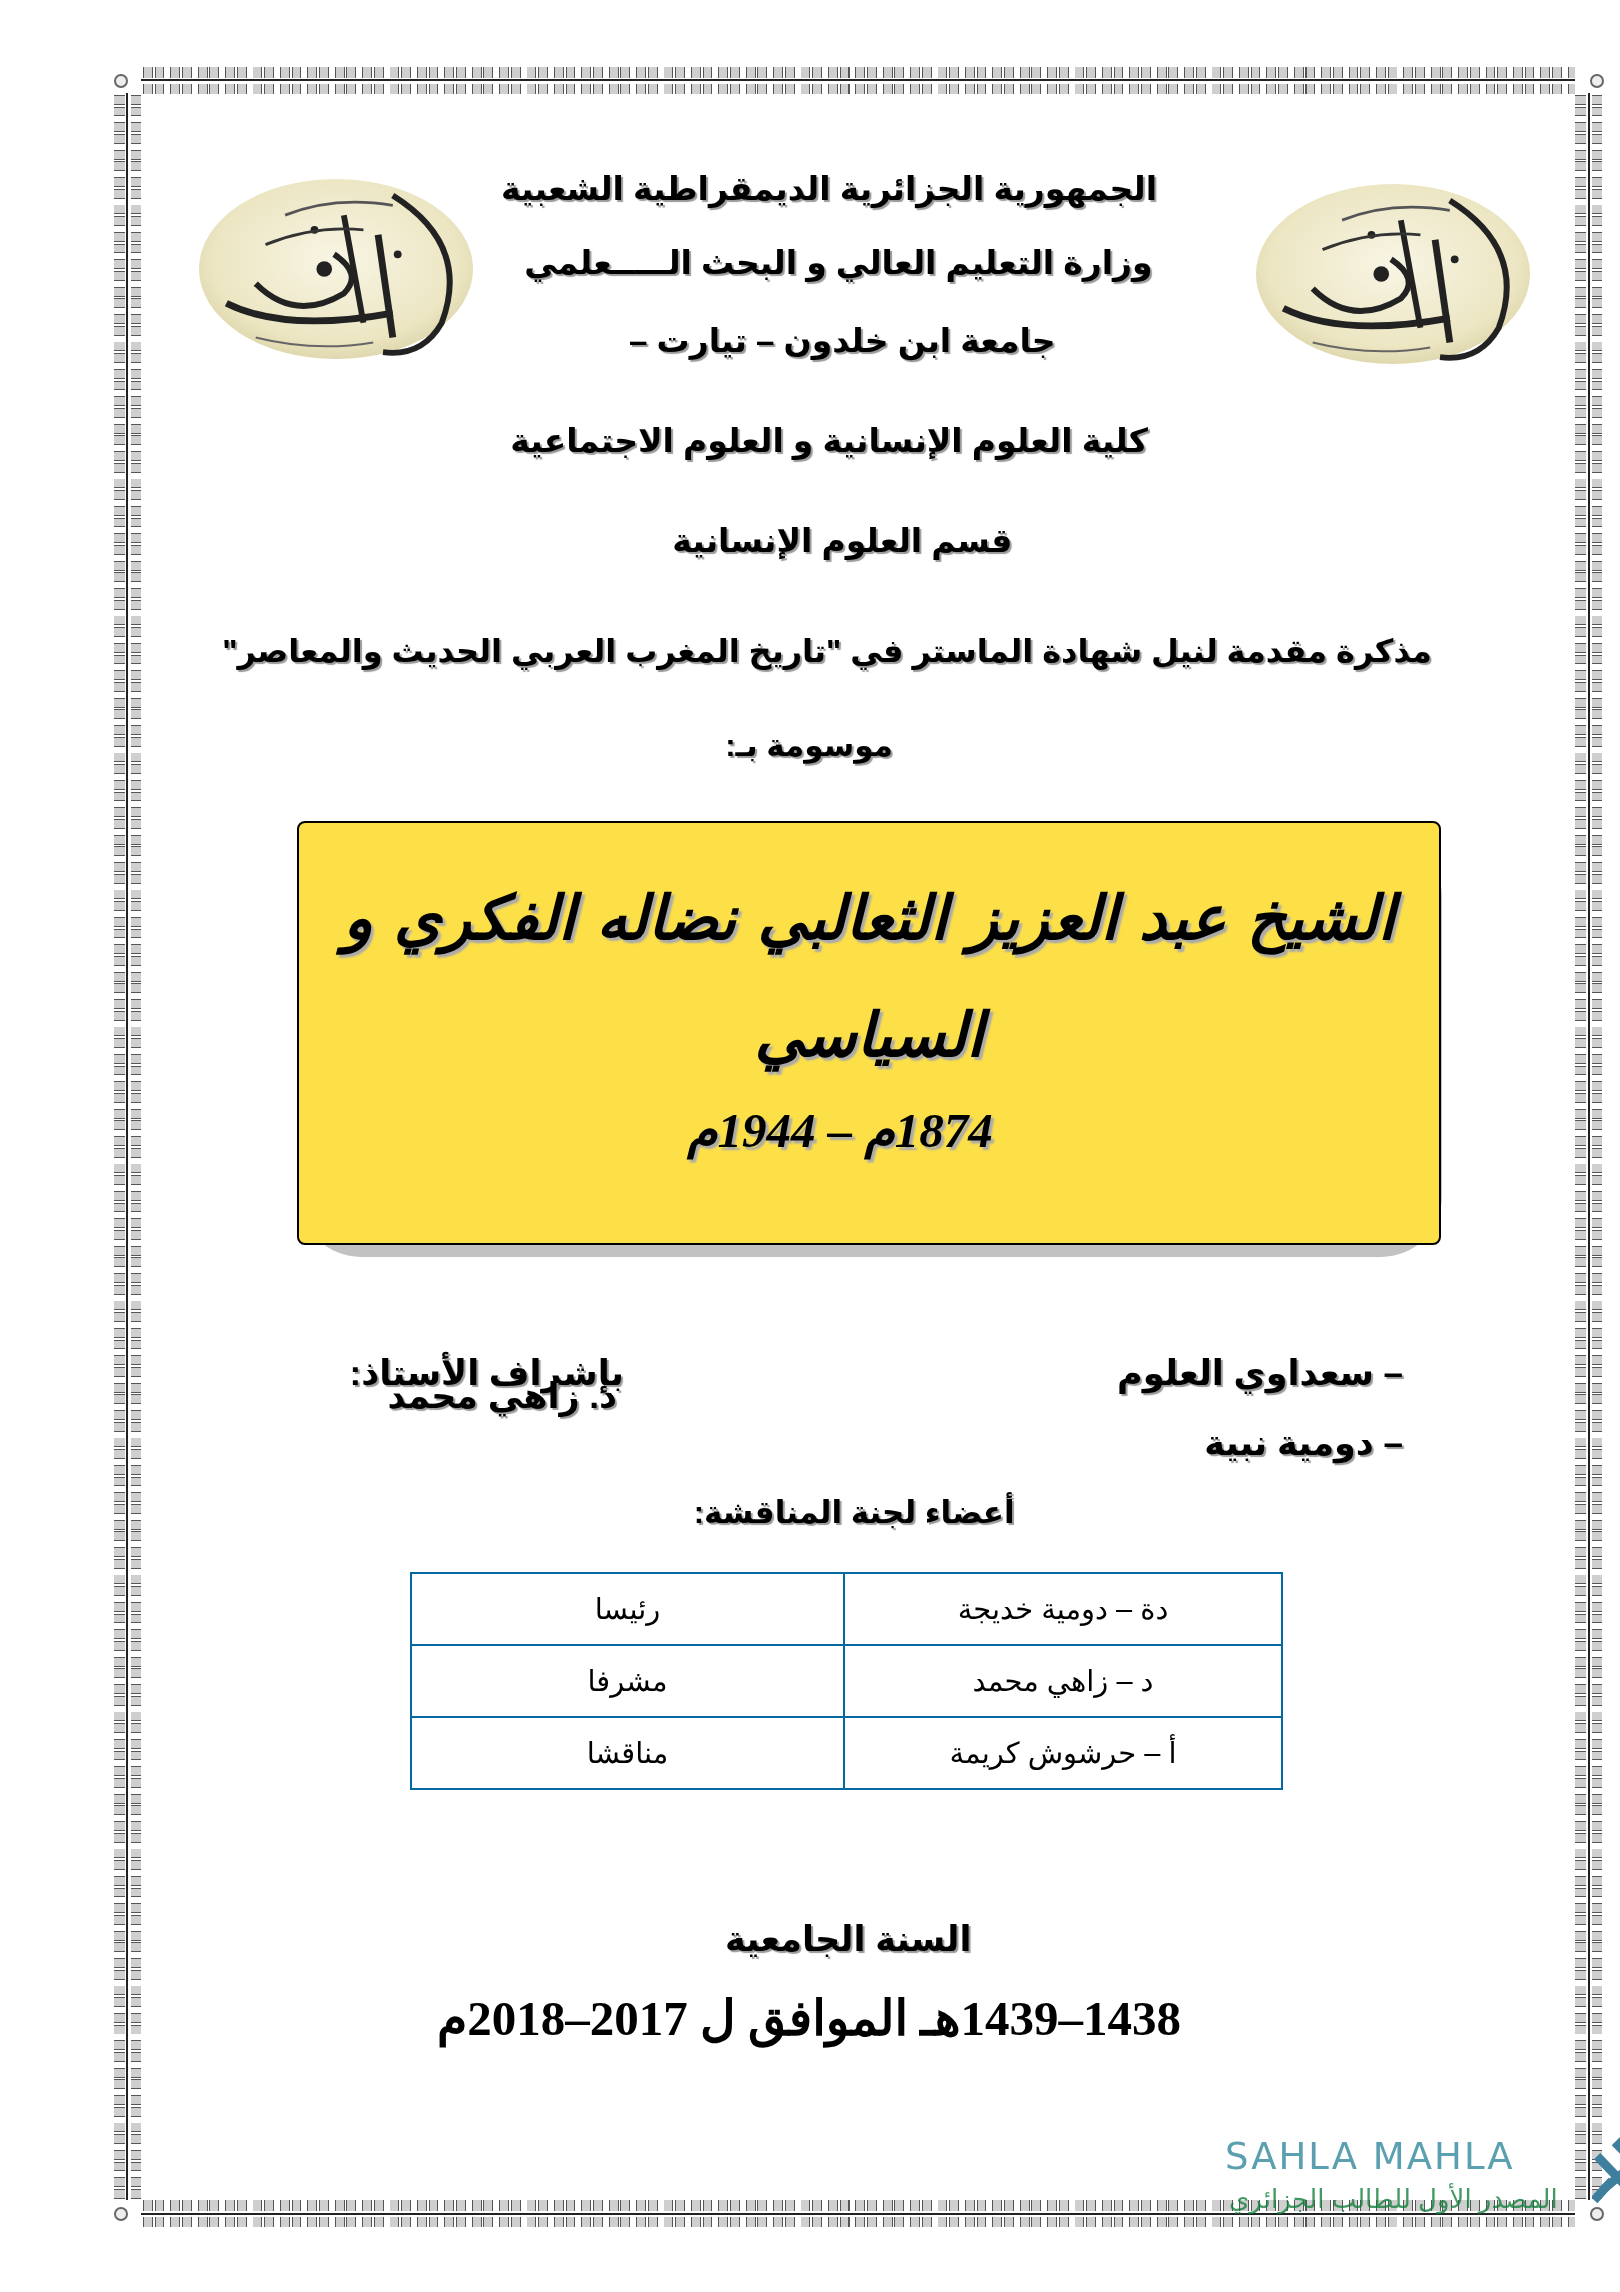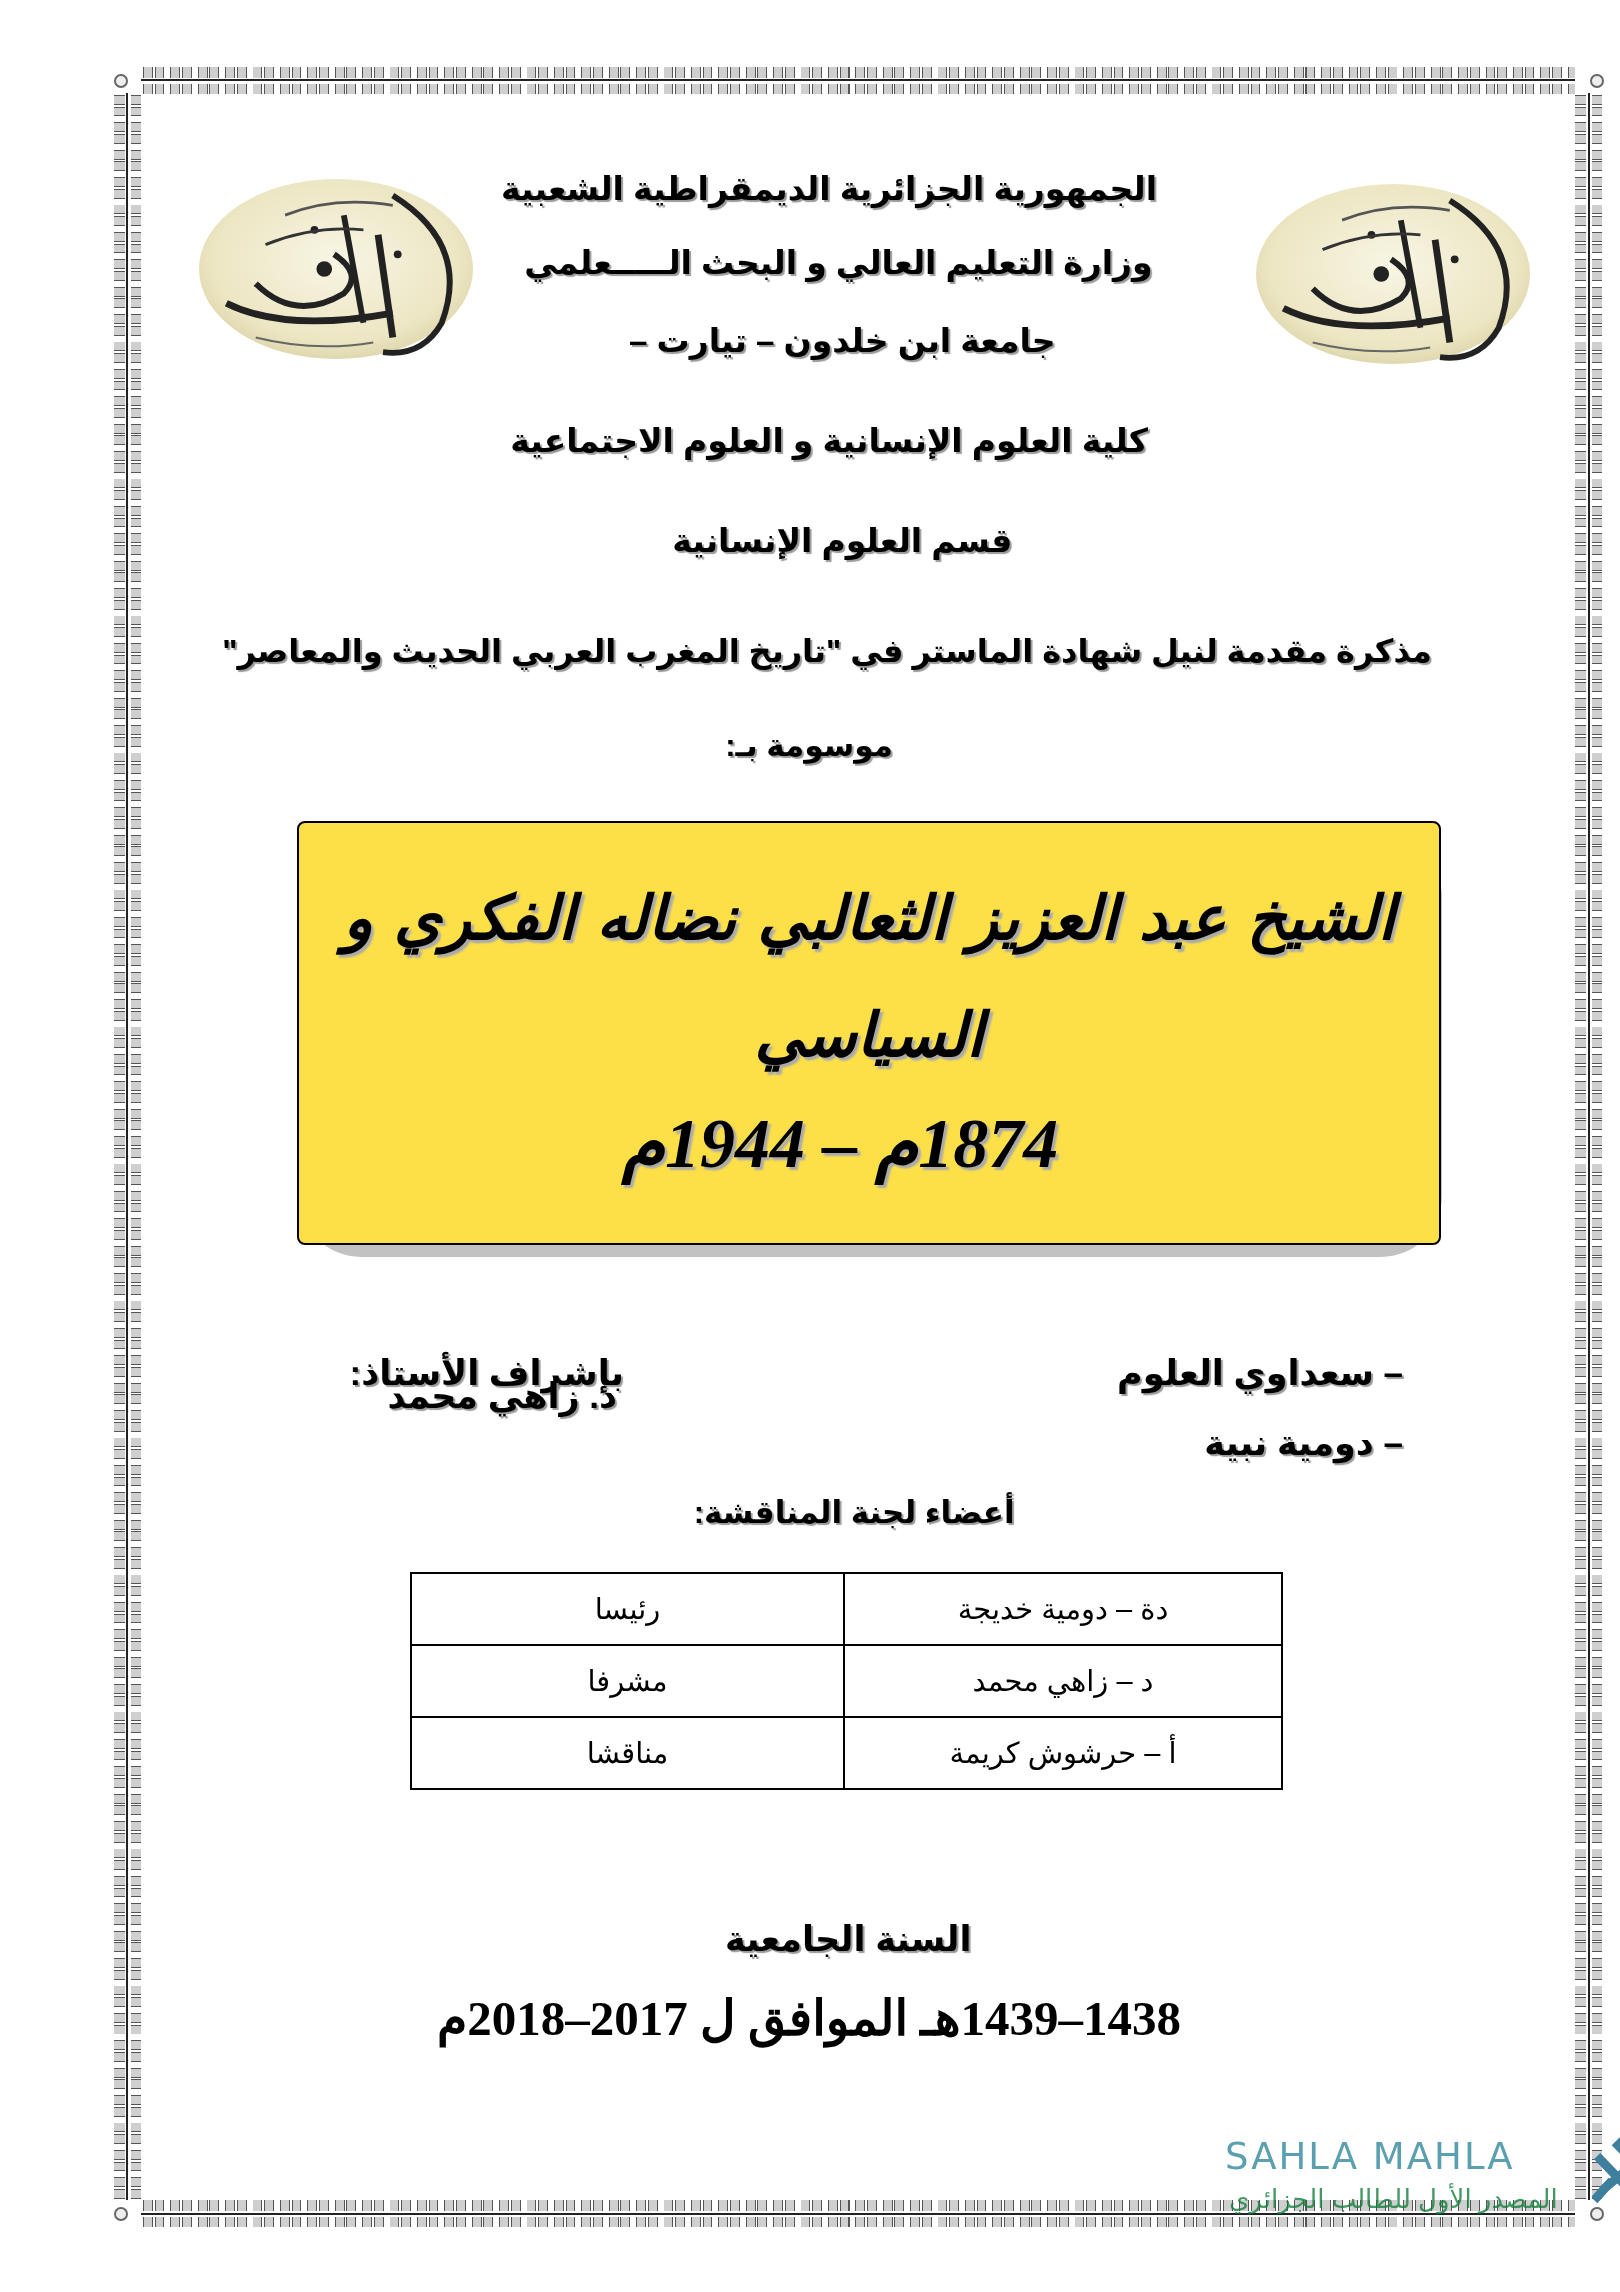--- a/index.html
+++ b/index.html
@@ -48,30 +48,30 @@
   .hdr { font-size:33px; text-shadow:2px 2px 1px #9a9a9a; }
 
   
   .title-shadow { position:absolute; left:252px; top:836px; width:1142px; height:421px;
                   background:#c2c2c2; border-radius:61px; }
   .title-box { position:absolute; left:249px; top:821px; width:1140px; height:420px;
                background:#fde047; border:2px solid #000; border-radius:8px; }
   .title-line { position:absolute; left:0; width:100%; text-align:center; direction:rtl;
                 font-family:"DejaVu Serif", serif; font-weight:bold; font-style:italic;
                 font-size:61px; white-space:nowrap; text-shadow:2.9px 2.9px 2px #aaa; }
-  .title-years { font-family:"Liberation Serif", serif; font-size:70px; }
+  .title-years { font-family:"Liberation Serif", serif; font-size:49px; }
 
   
   .name { position:absolute; direction:rtl; font-weight:bold; font-size:35px;
           white-space:nowrap; text-shadow:2px 2px 1px #9a9a9a; }
 
   
   .committee { position:absolute; left:362px; top:1572px; width:873px; border-collapse:collapse;
                direction:rtl; }
-  .committee td { border:2px solid #000000; height:70px; font-size:29px; text-align:center;
+  .committee td { border:2px solid #0369a1; height:70px; font-size:29px; text-align:center;
                   font-family:"Liberation Sans", sans-serif; padding:0; }
   .committee td.c-name { width:436px; }
 
   .year-title { font-size:35px; text-shadow:2px 2px 1px #9a9a9a; }
   .year-line { font-family:"Liberation Serif", serif; font-size:49px; }
 
   
   .wm-text { position:absolute; left:1177px; top:2135px; font-family:"DejaVu Sans", sans-serif;
              font-size:37px; letter-spacing:2px; color:#5aa0b0; white-space:nowrap; }
   .wm-sub { position:absolute; left:1181px; top:2184px; font-size:26px; color:#15803d;

